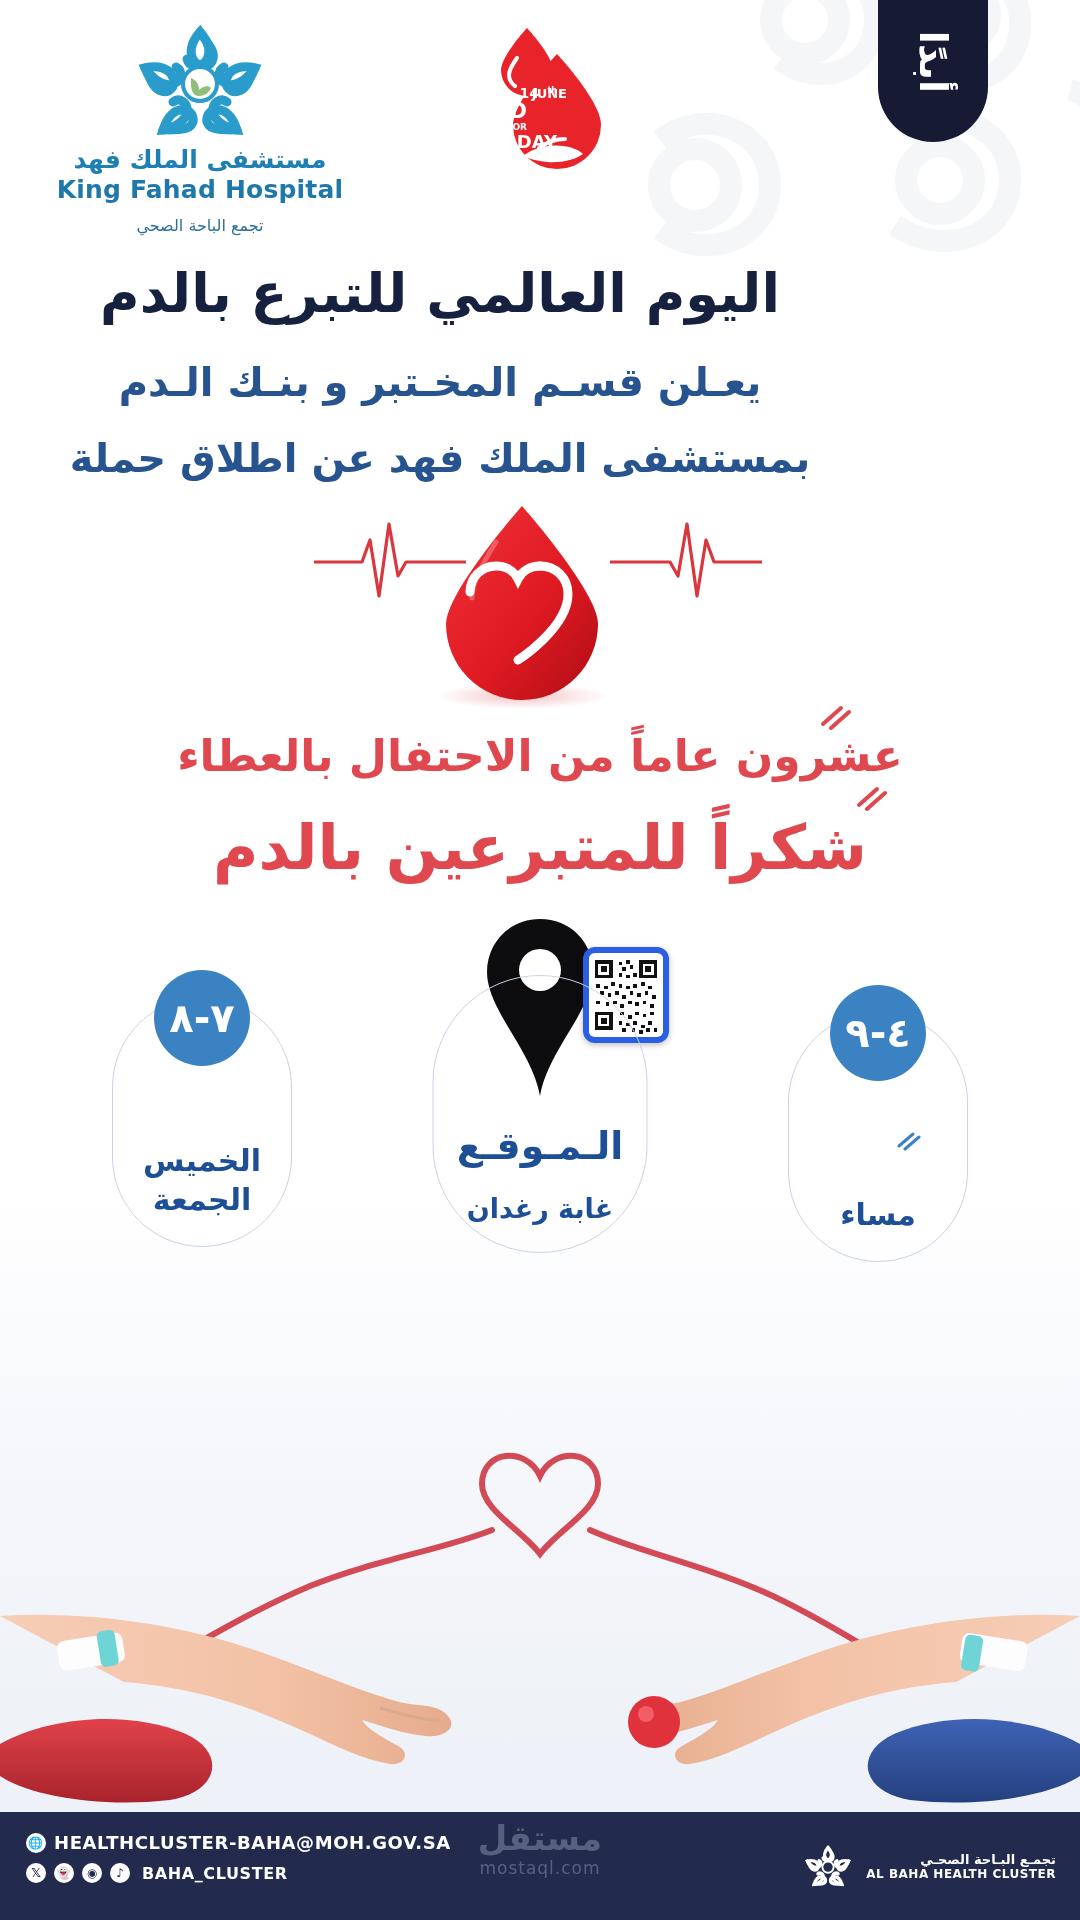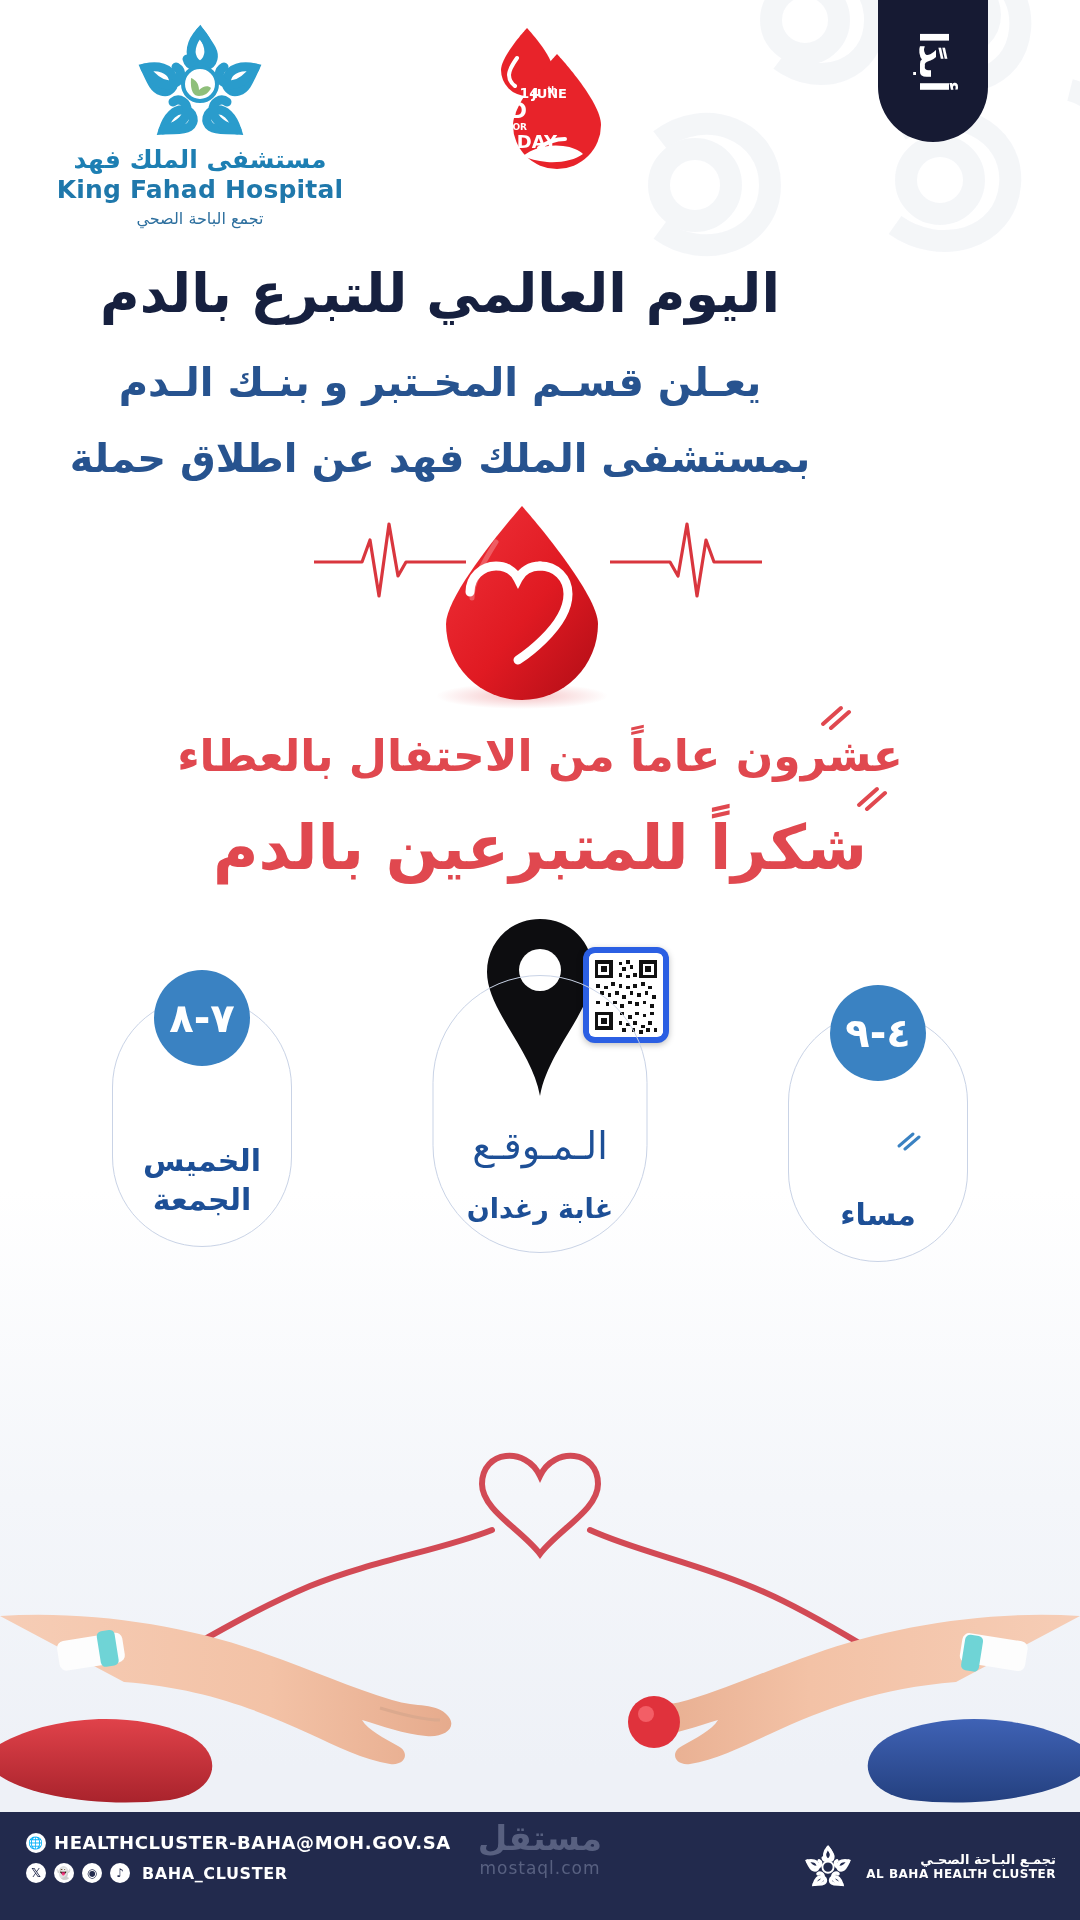--- a/index.html
+++ b/index.html
@@ -23,21 +23,21 @@
     opacity:.55; pointer-events:none;
   }
 
   
   .header{ position:absolute; top:0; left:0; width:1080px; height:210px; }
 
   .kfh-logo{ position:absolute; left:55px; top:22px; width:290px; text-align:center; }
   .kfh-mark{ width:150px; height:118px; margin:0 auto 6px; display:block; }
   .kfh-ar{ font-size:25px; font-weight:700; color:#1d7fb3; letter-spacing:.3px; line-height:1.15; }
   .kfh-en{ font-size:25px; font-weight:700; color:#1f78ab; letter-spacing:.2px; line-height:1.2; direction:ltr; }
-  .kfh-sub{ font-size:16px; color:#2d6f9e; margin-top:4px;text-align:center; }
+  .kfh-sub{ font-size:16px; color:#2d6f9e; margin-top:11px;text-align:center; }
 
   .wbdd{ position:absolute; left:0; right:0; margin:0 auto; top:24px; width:150px; height:150px; }
 
   .corner-badge{
     position:absolute; right:92px; top:-18px;
     width:110px; height:160px; border-radius:0 0 55px 55px;
     background:#161a33; display:flex; align-items:center; justify-content:center;
   }
   .corner-badge .rot{
     transform:rotate(90deg); white-space:nowrap;
@@ -99,21 +99,21 @@
   .card.right{ left:112px; top:22px; }
 
   .pill{
     position:absolute; top:-28px; left:50%; transform:translateX(-50%);
     width:96px; height:96px; border-radius:50%;
     background:#3a82c2; color:#fff;
     display:flex; align-items:center; justify-content:center;
     font-size:40px; font-weight:700; letter-spacing:1px;
   }
   .card-title{
-    font-size:38px; font-weight:400; color:#1d4f96; letter-spacing:2px; line-height:1.25;
+    font-size:38px; font-weight:700; color:#1d4f96; letter-spacing:2px; line-height:1.25;
   }
   .card-sub{
     font-size:30px; font-weight:600; color:#1d4f96; line-height:1.3; margin-top:2px;
   }
   .card-sub.small{ font-size:27px;margin-top:20px; }
   .card .lines{ font-size:30px; font-weight:600; color:#1d4f96; line-height:1.32; text-align:center; }
 
   
   .arms{ position:absolute; bottom:86px; left:0; width:1080px; height:430px; }
 

